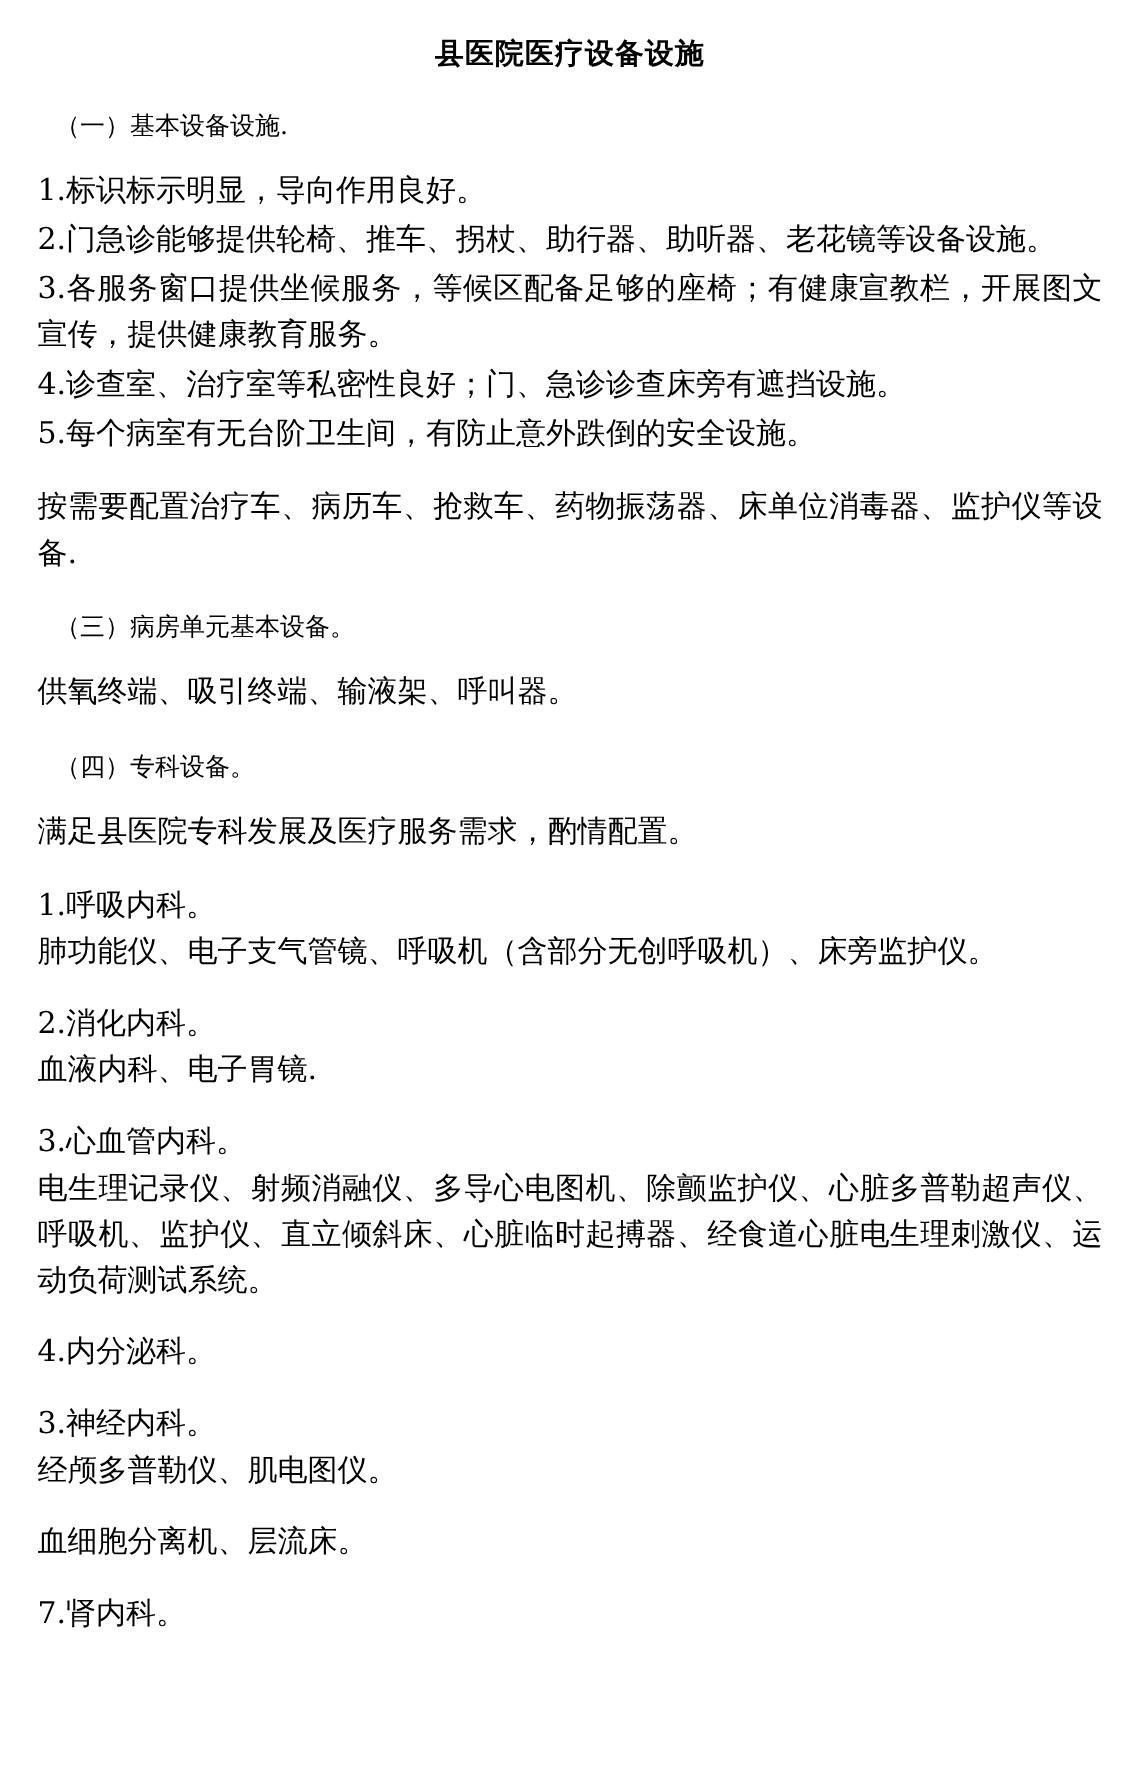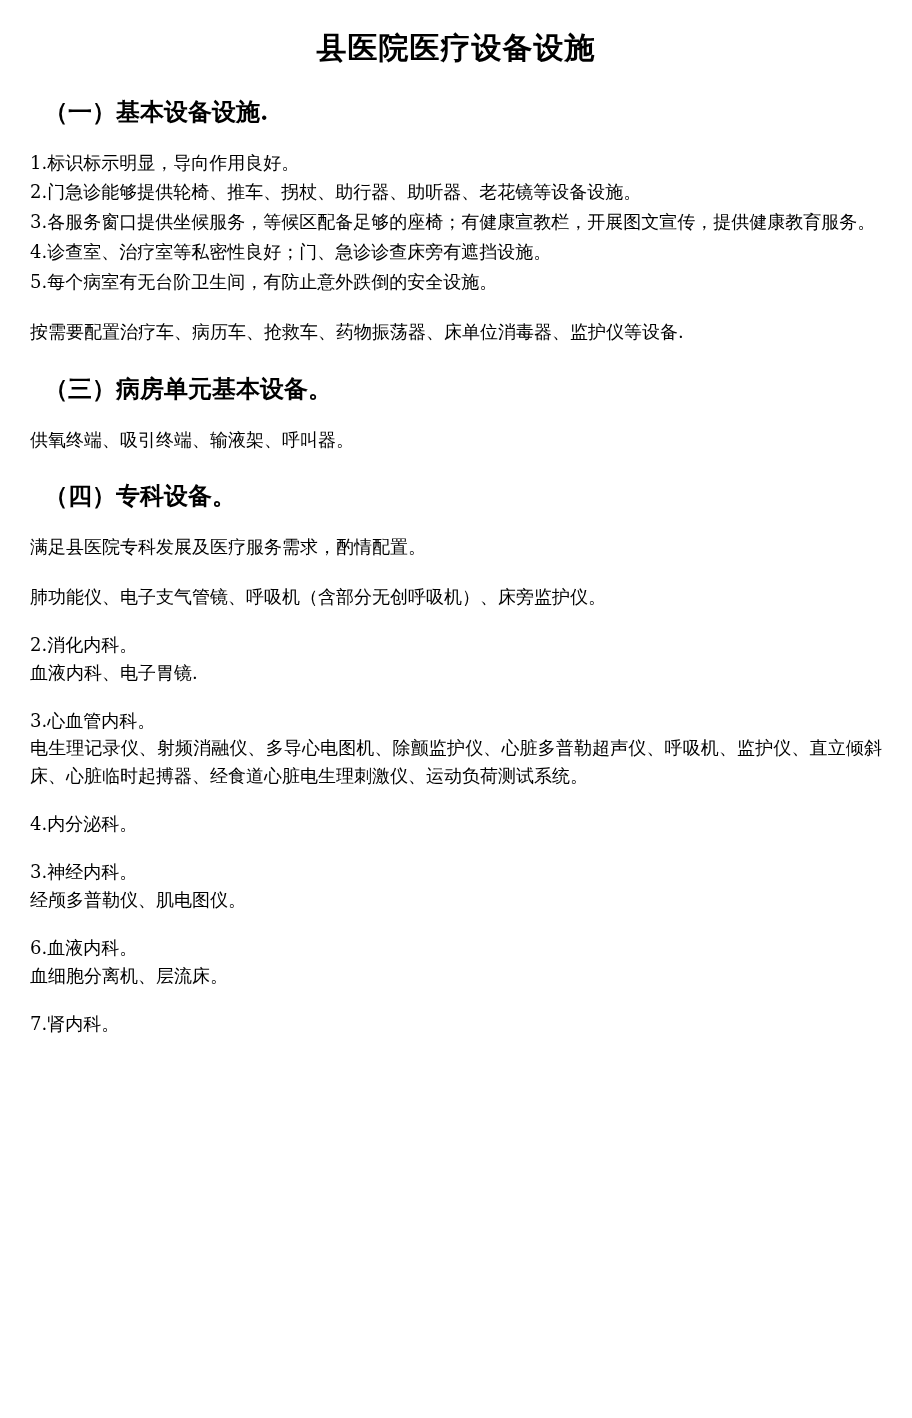--- a/index.html
+++ b/index.html
@@ -15,34 +15,34 @@
   }
   .page {
     width: 912px;
     min-height: 1418px;
     box-sizing: border-box;
     padding: 18px 30px 20px 30px;
     position: relative;
   }
   .doc-title {
     text-align: center;
-    font-size: 30px;
+    font-size: 23px;
     font-weight: bold;
     letter-spacing: 1px;
     margin: 10px 0 28px 0;
     line-height: 1.3;
   }
   .section-heading {
-    font-size: 24px;
-    font-weight: bold;
+    font-size: 20px;
+    font-weight: normal;
     margin: 26px 0 20px 14px;
     line-height: 1.4;
   }
   .para {
-    font-size: 18px;
+    font-size: 24px;
     line-height: 1.55;
     margin: 0 0 2px 0;
     text-align: justify;
   }
   .block {
     margin-bottom: 22px;
   }
   .subitem {
     margin-top: 20px;
   }
@@ -81,20 +81,21 @@
     </div>
   </div>
 
   <div class="section">
     <div class="section-heading">（四）专科设备。</div>
     <div class="block">
       <p class="para">满足县医院专科发展及医疗服务需求，酌情配置。</p>
     </div>
 
     <div class="subitem">
+      <p class="para">1.呼吸内科。</p>
       <p class="para">肺功能仪、电子支气管镜、呼吸机（含部分无创呼吸机）、床旁监护仪。</p>
     </div>
 
     <div class="subitem">
       <p class="para">2.消化内科。</p>
       <p class="para">血液内科、电子胃镜.</p>
     </div>
 
     <div class="subitem">
       <p class="para">3.心血管内科。</p>
@@ -104,21 +105,20 @@
     <div class="subitem">
       <p class="para">4.内分泌科。</p>
     </div>
 
     <div class="subitem">
       <p class="para">3.神经内科。</p>
       <p class="para">经颅多普勒仪、肌电图仪。</p>
     </div>
 
     <div class="subitem">
-      <p class="para">6.血液内科。</p>
       <p class="para">血细胞分离机、层流床。</p>
     </div>
 
     <div class="subitem">
       <p class="para">7.肾内科。</p>
     </div>
   </div>
 
 </div>
 

